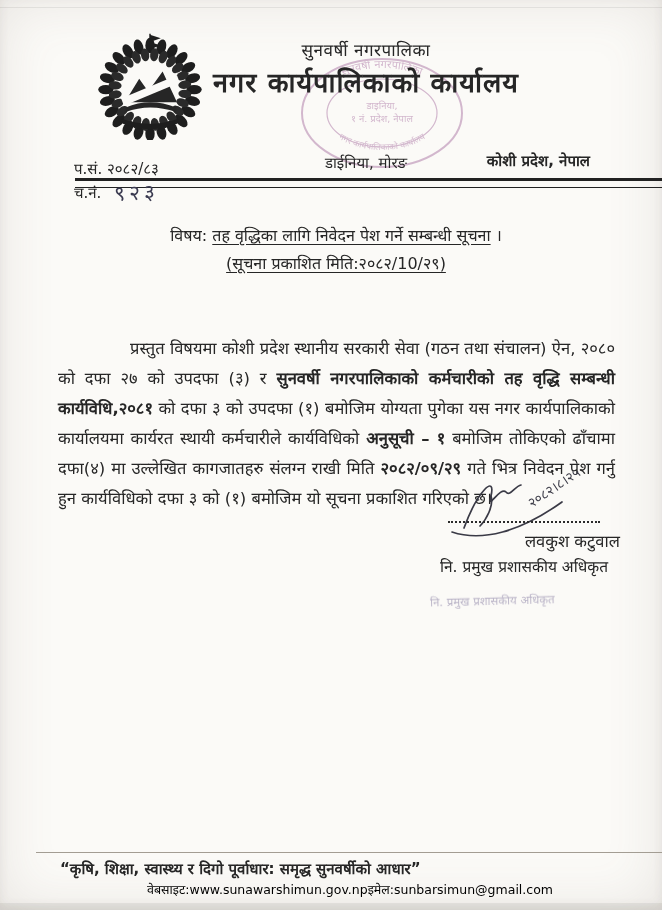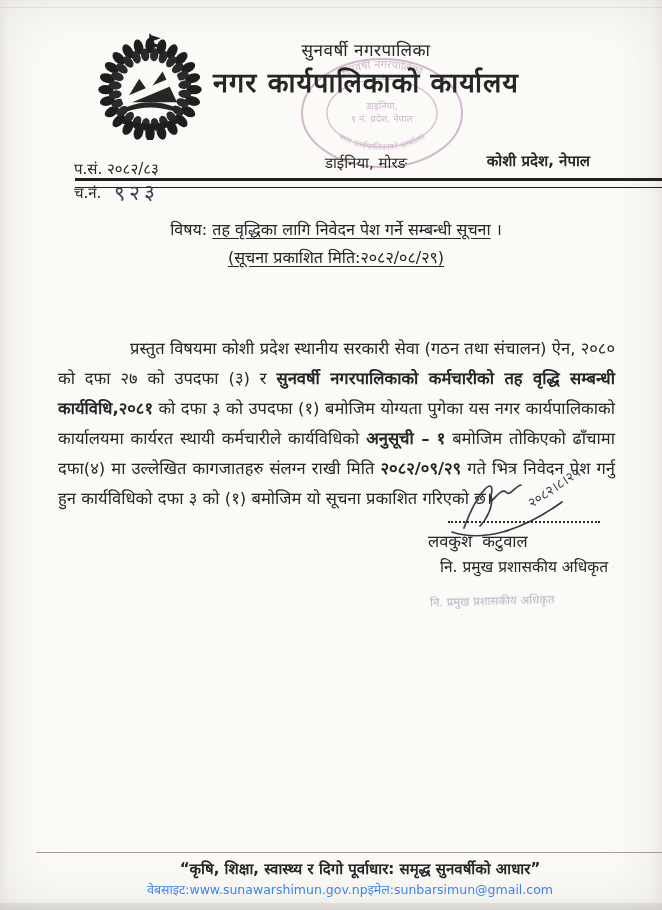--- a/index.html
+++ b/index.html
@@ -21,46 +21,46 @@
   .hdr-addr{position:absolute;top:112px;width:100%;font-size:15px;margin-top:40px;}
   .ref-block{position:absolute;left:74px;top:138px;font-size:15px;line-height:22px;z-index:2;margin-top:20px;}
   .dispatch-value{
     display:inline-block;font-size:21px;letter-spacing:4px;color:#3a3a50;
     transform:rotate(-3deg) translateY(2px);padding-left:8px;
   }
   .province{position:absolute;right:72px;top:150px;font-size:15px;z-index:2;font-weight:bold;}
   .rule-double{position:absolute;left:75px;right:0;top:178px;height:6px;border-top:3px solid #222;border-bottom:1.5px solid #222;}
 
   
-  .subject{position:absolute;left:10px;width:652px;top:216px;text-align:center;font-size:16px;line-height:28px;}
+  .subject{position:absolute;left:10px;width:652px;top:222px;text-align:center;font-size:16px;line-height:28px;}
   .ul{text-decoration:underline;text-underline-offset:3px;}
 
   
   .body-text{
     position:absolute;left:58px;top:288px;width:557px;
     font-size:16.5px;line-height:30px;text-align:justify;text-indent:72px;margin-top:46px;
   }
   .b{font-weight:bold;}
 
   
   .sig{position:absolute;left:428px;top:468px;width:192px;height:160px;}
   .sig-scribble{position:absolute;top:-6px;left:8px;width:180px;height:80px;}
   .sig-dots{position:absolute;top:53px;left:20px;width:152px;border-bottom:2.5px dotted #2b2b2b;}
-  .sig-name{position:absolute;top:61px;width:100%;text-align:left;font-size:16.5px;font-family:Liberation Mono, monospace;}
+  .sig-name{position:absolute;top:61px;width:100%;text-align:right;font-size:16.5px;}
   .sig-title{position:absolute;top:87px;width:100%;text-align:center;font-size:15.5px;}
   .sig-stamp{
     position:absolute;top:124px;left:2px;width:100%;text-align:left;
     font-size:11.5px;color:#8f86a8;opacity:.6;transform:rotate(-1.5deg);
     white-space:nowrap;filter:blur(.3px);
   }
 
   
   .footer-rule{position:absolute;left:36px;right:0;top:852px;border-top:1.5px solid #a39d93;}
-  .footer-slogan{position:absolute;left:60px;width:600px;top:858px;text-align:center;font-size:15px;font-weight:600;}
-  .footer-contact{position:absolute;left:40px;width:620px;top:881px;text-align:center;font-size:12.5px;color:#3b82f6;}
+  .footer-slogan{position:absolute;left:60px;width:600px;top:858px;text-align:left;font-size:15px;font-weight:600;}
+  .footer-contact{position:absolute;left:40px;width:620px;top:881px;text-align:center;font-size:12.5px;color:#000000;}
 </style>
 </head>
 <body>
 
 <div class="page">
   <div class="scanline-top"></div>
 
   <svg class="emblem" viewBox="0 0 120 120" aria-hidden="true">
     <defs>
       <ellipse id="lf" cx="60" cy="15" rx="5.2" ry="8.5"></ellipse>
@@ -165,21 +165,21 @@
   <div class="province">कोशी प्रदेश, नेपाल</div>
   <div class="rule-double"></div>
 
   <div class="subject">
     <div>
       <span>विषय:</span>
       <span class="ul">तह वृद्धिका लागि निवेदन पेश गर्ने सम्बन्धी सूचना</span>
       <span>।</span>
     </div>
     <div>
-      <span class="ul">(सूचना प्रकाशित मिति:२०८२/०८/२९)</span>
+      <span class="ul">(सूचना प्रकाशित मिति:२०८२/10/२९)</span>
     </div>
   </div>
 
   <div class="body-text">
     <span>प्रस्तुत विषयमा कोशी प्रदेश स्थानीय सरकारी सेवा (गठन तथा संचालन) ऐन, २०८० को दफा २७ को उपदफा (३) र </span><span class="b">सुनवर्षी नगरपालिकाको कर्मचारीको तह वृद्धि सम्बन्धी कार्यविधि,२०८१</span><span> को दफा ३ को उपदफा (१) बमोजिम योग्यता पुगेका यस नगर कार्यपालिकाको कार्यालयमा कार्यरत स्थायी कर्मचारीले कार्यविधिको </span><span class="b">अनुसूची – १</span><span> बमोजिम तोकिएको ढाँचामा दफा(४) मा उल्लेखित कागजातहरु संलग्न राखी मिति </span><span class="b">२०८२/०९/२९</span><span> गते भित्र निवेदन पेश गर्नु हुन कार्यविधिको दफा ३ को (१) बमोजिम यो सूचना प्रकाशित गरिएको छ।</span>
   </div>
 
   <div class="sig">
     <svg class="sig-scribble" viewBox="0 0 180 80" aria-hidden="true">
       <g fill="none" stroke="#3a3a46" stroke-width="1.7" stroke-linecap="round">

